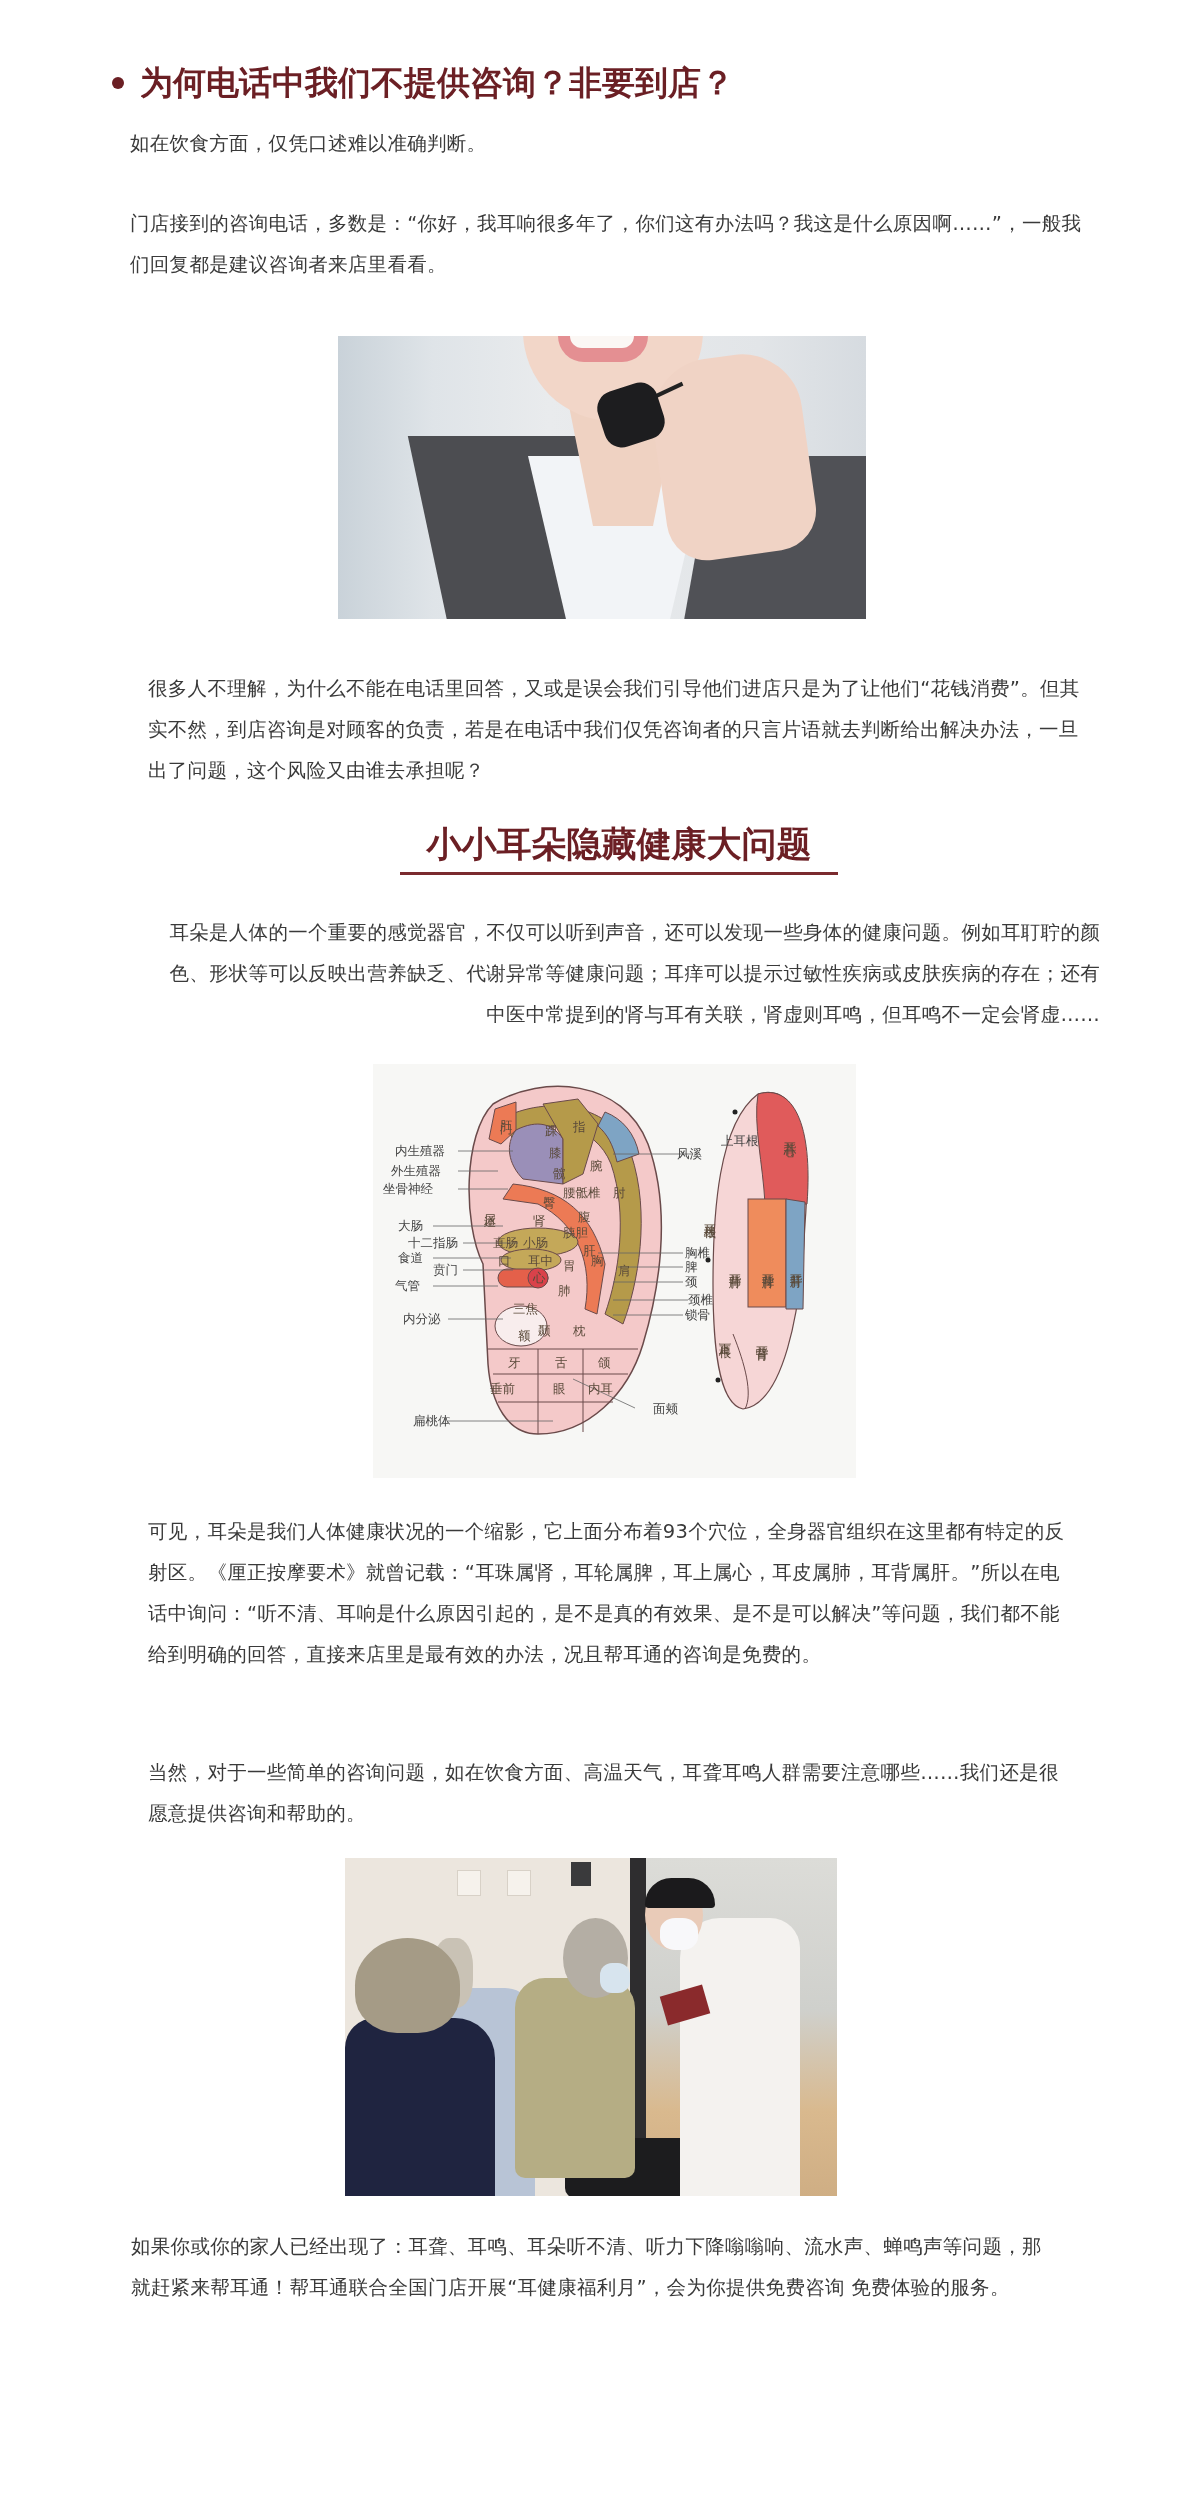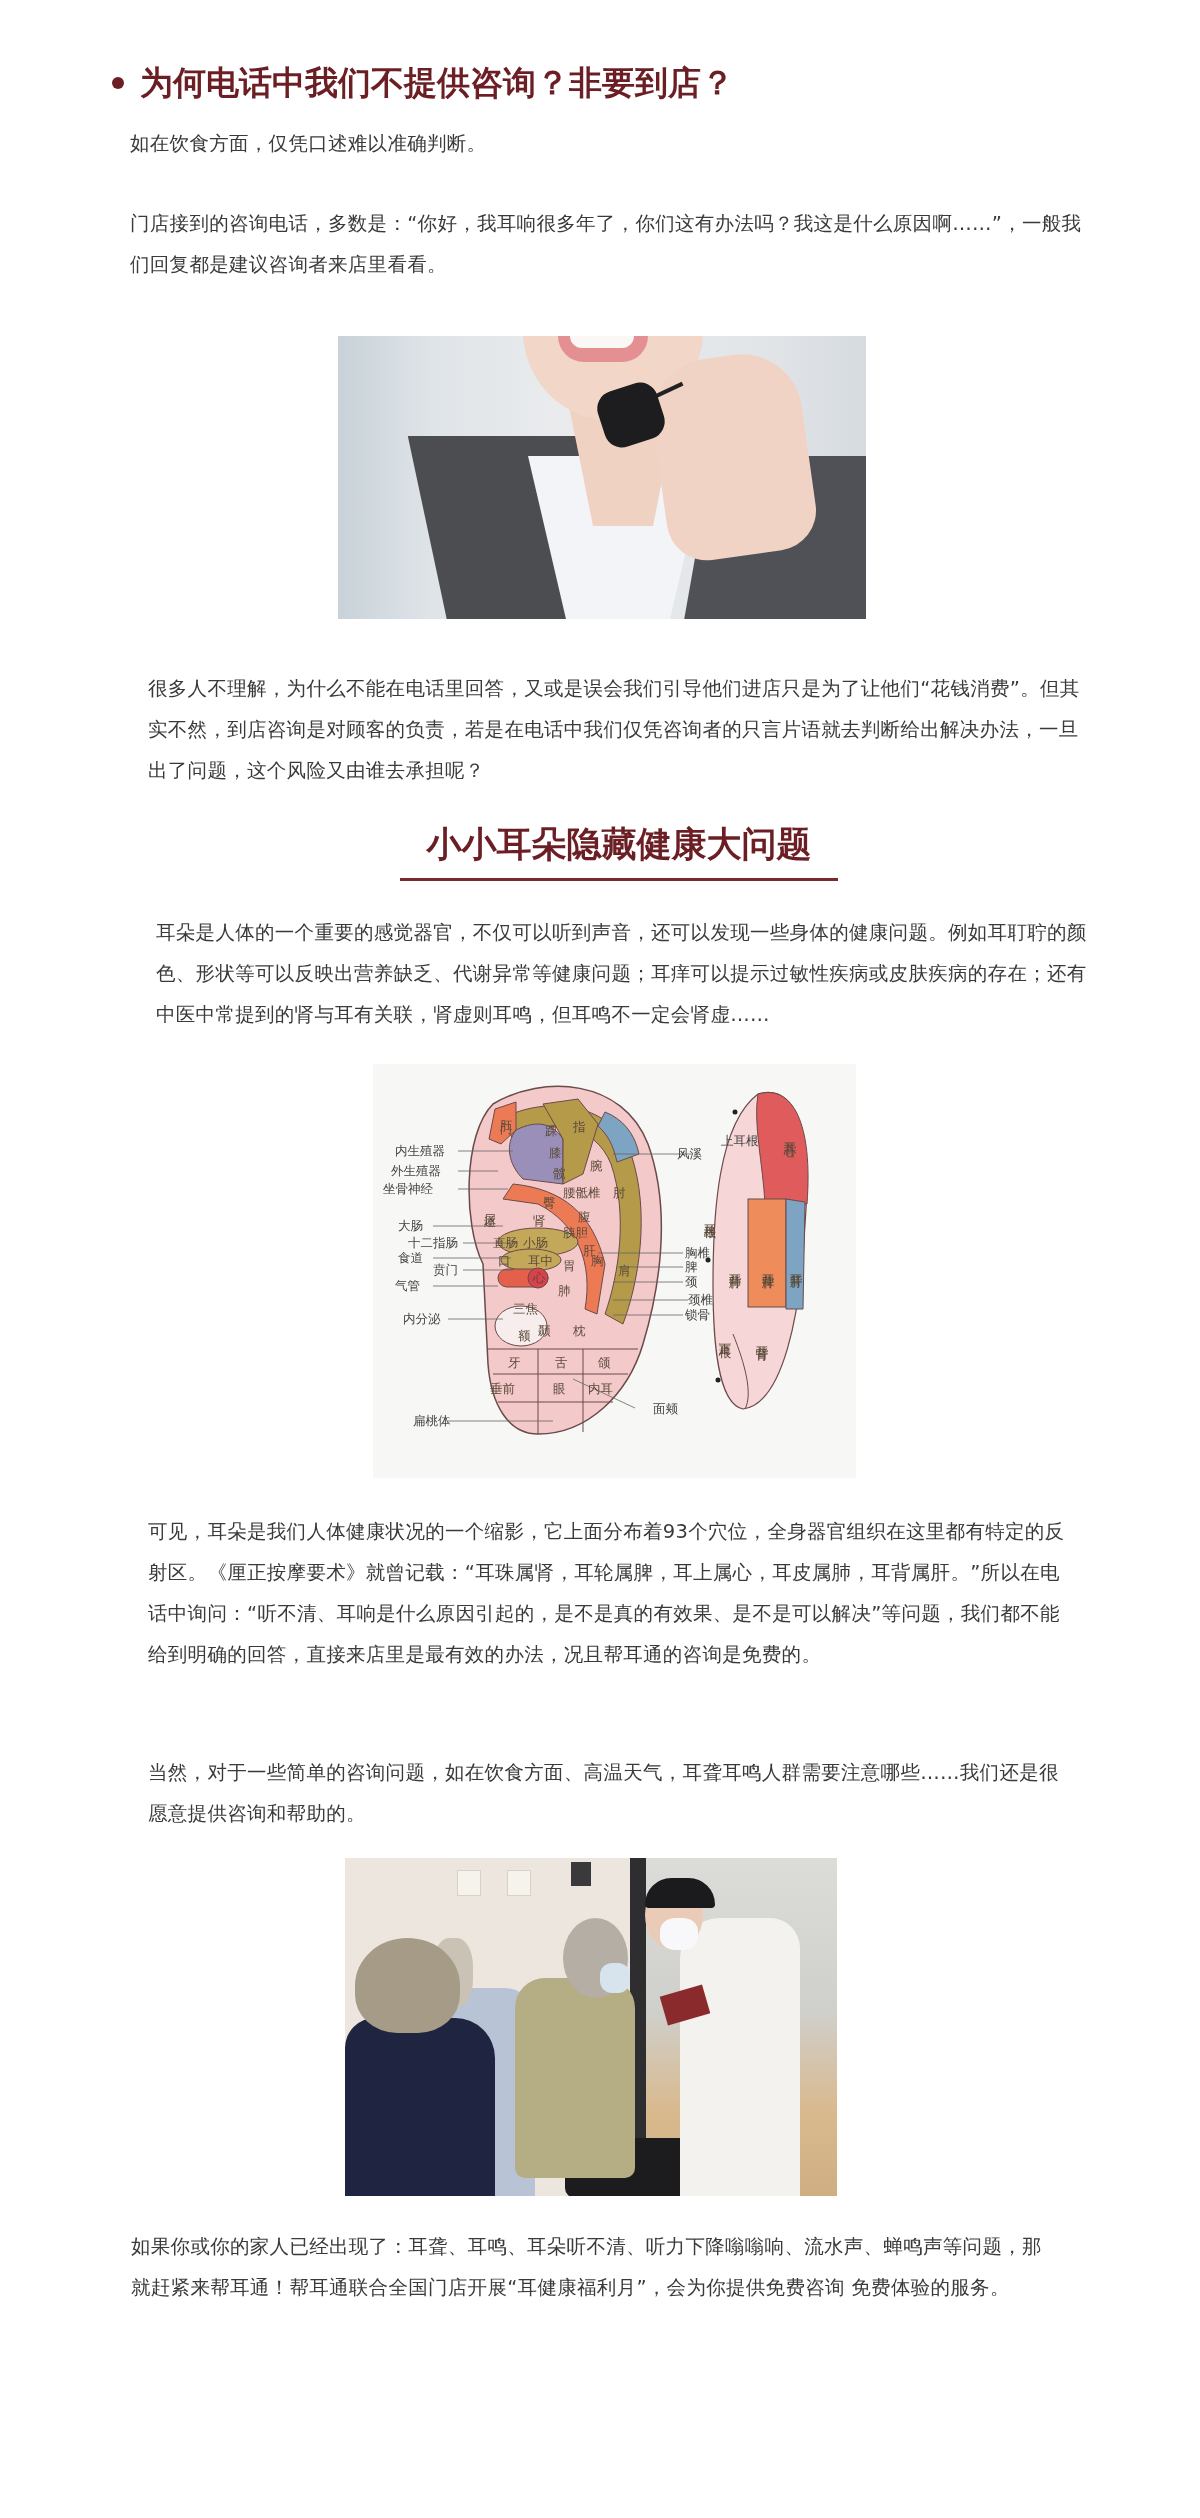--- a/index.html
+++ b/index.html
@@ -22,32 +22,32 @@
       width: 12px; height: 12px; border-radius: 50%;
       background: #6b1f24; margin-right: 16px; display: inline-block;
     }
     .para {
       font-size: 19.5px; line-height: 41px; color: #3a3a3a;
       letter-spacing: 0.3px;
     }
     .p1 { left: 130px; top: 123px; width: 950px; }
     .p2 { left: 130px; top: 203px; width: 960px; }
     .p3 { left: 148px; top: 668px; width: 950px; }
-    .p4 { left: 156px; top: 912px; width: 950px; }
+    .p4 { left: 150px; top: 912px; width: 950px; text-align: right; }
     .p5 { left: 148px; top: 1511px; width: 920px; }
     .p6 { left: 148px; top: 1752px; width: 920px; }
     .p7 { left: 131px; top: 2226px; width: 920px; }
 
     .heading2 {
       left: 400px; top: 818px; width: 438px;
       text-align: center;
       font-size: 35px; line-height: 52px;
       color: #6b1f24; font-weight: bold;
       border-bottom: 3px solid #7a2a2e;
-      padding-bottom: 8px;
+      padding-bottom: 2px;
     }
 
     
     .photo1 {
       left: 338px; top: 336px; width: 528px; height: 283px;
       background: linear-gradient(90deg, #c9d2d9 0%, #dfe4e8 18%, #e9ebed 40%, #e2e5e8 80%, #d6dbe0 100%);
       overflow: hidden;
     }
     .photo1 .jacket-l { left: 90px; top: 100px; width: 170px; height: 190px; background: #4c4d51; transform: skewX(12deg); }
     .photo1 .jacket-r { left: 360px; top: 120px; width: 190px; height: 170px; background: #505156; transform: skewX(-10deg); }

